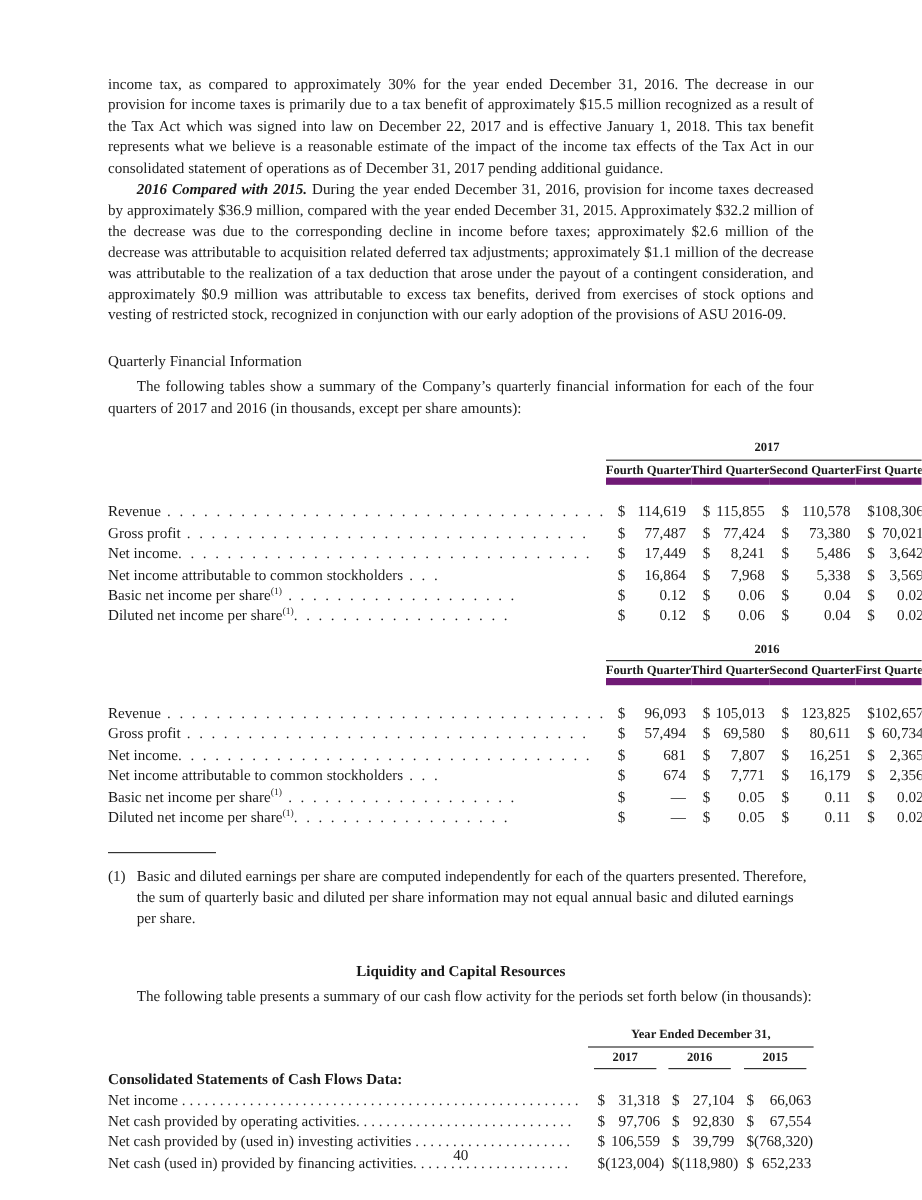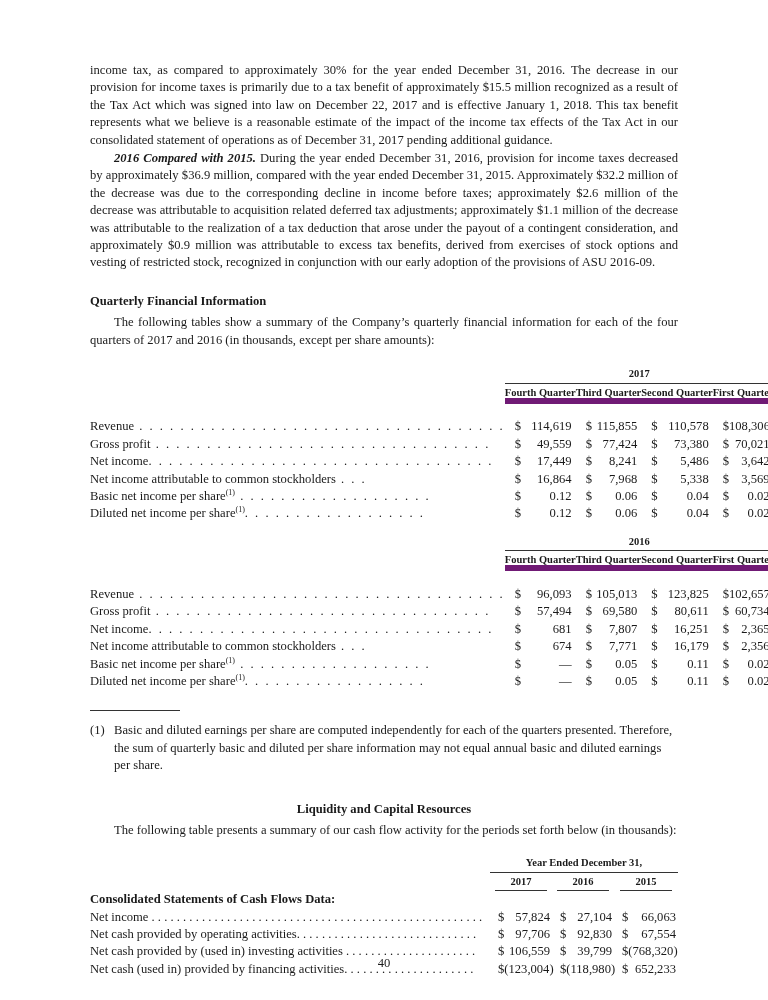--- a/index.html
+++ b/index.html
@@ -6,21 +6,21 @@
   body {
     width: 768px; height: 1000px; position: relative; overflow: hidden;
     font-family: "Liberation Serif", "DejaVu Serif", serif;
     color: #1a1a1a; font-size: 12.6px; line-height: 17.4px;
   }
   .page { position: absolute; left: 90px; top: 62px; width: 588px; }
   p { margin: 0; text-align: justify; }
   .indent { text-indent: 24px; }
   .para2 { margin-top: 1px; }
   .bi { font-weight: bold; font-style: italic; }
-  .h-left { font-weight: bold; margin-top: 21px; }
+  .h-left { font-weight: normal; margin-top: 21px; }
   .h-center { font-weight: bold; text-align: center; margin-top: 26px; }
   .p-after-h { margin-top: 4px; }
 
   table { border-collapse: collapse; width: 588px; font-size: 12.6px; }
   td { padding: 0; height: 17.4px; vertical-align: bottom; white-space: nowrap; }
   .lbl { overflow: hidden; width: 282px; margin-left: 32px; }
   .lbl .dots { letter-spacing: 2px; }
   .yr { text-align: center; font-weight: bold; font-size: 10.5px; height: 15px; }
   .yr span { display: block; border-bottom: 1px solid #333; margin-left: 0; }
   .qh { font-weight: bold; font-size: 10.5px; text-align: center; height: 17px; }
@@ -86,21 +86,21 @@
         </tr>
     <tr>
       <td class="lbl"><span>Revenue</span><span class="dots"> . . . . . . . . . . . . . . . . . . . . . . . . . . . . . . . . . . . .</span></td>
       <td class="num"><span class="d">$</span><span>114,619</span></td>
       <td class="num"><span class="d">$</span><span>115,855</span></td>
       <td class="num"><span class="d">$</span><span>110,578</span></td>
       <td class="num"><span class="d">$</span><span>108,306</span></td>
     </tr>
     <tr>
       <td class="lbl"><span>Gross profit</span><span class="dots"> . . . . . . . . . . . . . . . . . . . . . . . . . . . . . . . . .</span></td>
-      <td class="num"><span class="d">$</span><span>49,559</span></td>
+      <td class="num"><span class="d">$</span><span>77,487</span></td>
       <td class="num"><span class="d">$</span><span>77,424</span></td>
       <td class="num"><span class="d">$</span><span>73,380</span></td>
       <td class="num"><span class="d">$</span><span>70,021</span></td>
     </tr>
     <tr>
       <td class="lbl"><span>Net income</span><span class="dots">. . . . . . . . . . . . . . . . . . . . . . . . . . . . . . . . . .</span></td>
       <td class="num"><span class="d">$</span><span>17,449</span></td>
       <td class="num"><span class="d">$</span><span>8,241</span></td>
       <td class="num"><span class="d">$</span><span>5,486</span></td>
       <td class="num"><span class="d">$</span><span>3,642</span></td>
@@ -226,21 +226,21 @@
       <td></td>
       <td class="cfh"><span>2017</span></td>
       <td class="cfh"><span>2016</span></td>
       <td class="cfh"><span>2015</span></td>
     </tr>
     <tr>
       <td class="cf-section" colspan="4">Consolidated Statements of Cash Flows Data:</td>
     </tr>
     <tr>
       <td class="cf-lbl"><span>Net income</span><span class="dots"> . . . . . . . . . . . . . . . . . . . . . . . . . . . . . . . . . . . . . . . . . . . . . . . . . . . . .</span></td>
-      <td class="cf-num"><span class="d">$</span><span>57,824</span></td>
+      <td class="cf-num"><span class="d">$</span><span>31,318</span></td>
       <td class="cf-num"><span class="d">$</span><span>27,104</span></td>
       <td class="cf-num"><span class="d">$</span><span>66,063</span></td>
     </tr>
     <tr>
       <td class="cf-lbl"><span>Net cash provided by operating activities</span><span class="dots">. . . . . . . . . . . . . . . . . . . . . . . . . . . . .</span></td>
       <td class="cf-num"><span class="d">$</span><span>97,706</span></td>
       <td class="cf-num"><span class="d">$</span><span>92,830</span></td>
       <td class="cf-num"><span class="d">$</span><span>67,554</span></td>
     </tr>
     <tr>

